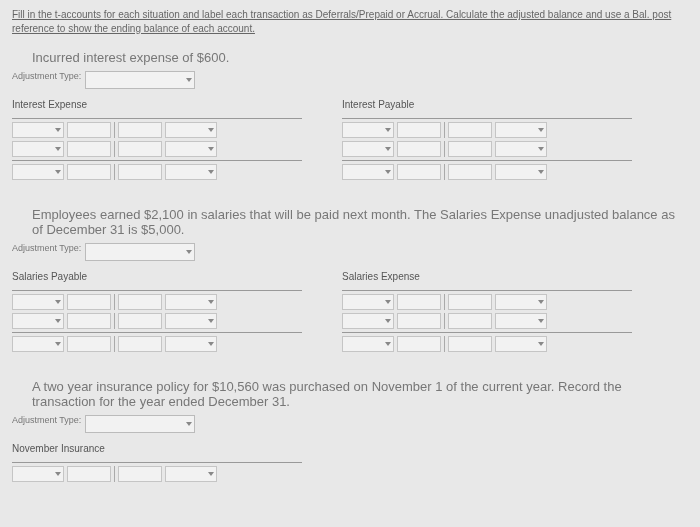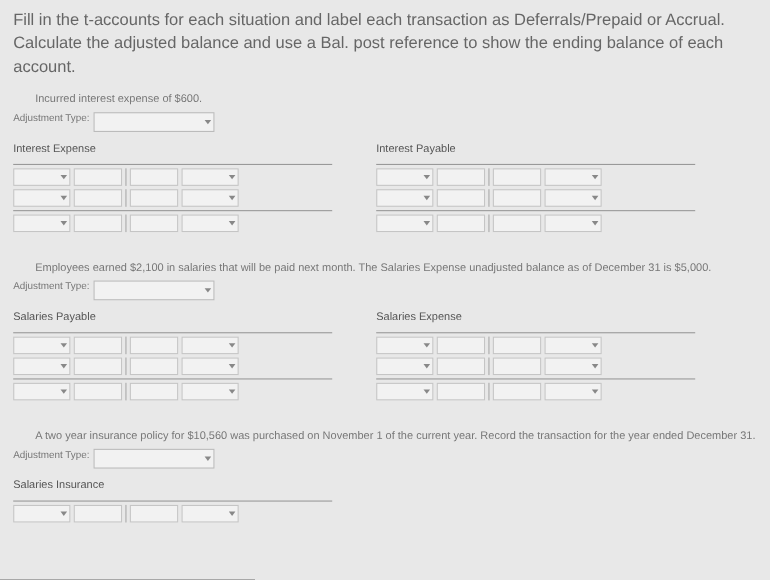--- a/index.html
+++ b/index.html
@@ -13,30 +13,31 @@
     font-size: 10px;
     color: #555;
   }
   .page {
     background: #e8e8e8;
     padding: 8px 12px 0 12px;
     height: 527px;
     overflow: hidden;
   }
   .instructions {
-    font-size: 15px;
+    font-size: 10px;
     color: #666;
     line-height: 1.4;
     margin-bottom: 14px;
+    text-decoration: underline;
   }
   .problem {
     margin-bottom: 24px;
   }
   .problem-text {
-    font-size: 10px;
+    font-size: 13px;
     color: #777;
     margin-bottom: 6px;
     padding-left: 20px;
   }
   .adj-row {
     display: flex;
     align-items: flex-start;
     gap: 4px;
     margin-bottom: 10px;
   }
@@ -306,21 +307,21 @@
   <div class="problem">
     <div class="problem-text">A two year insurance policy for $10,560 was purchased on November 1 of the current year. Record the transaction for the year ended December 31.</div>
     <div class="adj-row">
       <span class="adj-label">Adjustment Type:</span>
       <span class="select-box">
           <span class="chev"></span>
         </span>
     </div>
     <div class="taccounts">
       <div class="tacc">
-        <div class="tacc-title">Salaries Insurance</div>
+        <div class="tacc-title">November Insurance</div>
         <div class="tacc-body">
           <div class="tacc-row">
             <span class="small-sel">
                 <span class="chev"></span>
               </span>
             <span class="small-input"></span>
             <span class="vsep"></span>
             <span class="med-input"></span>
             <span class="small-sel">
                 <span class="chev"></span>

